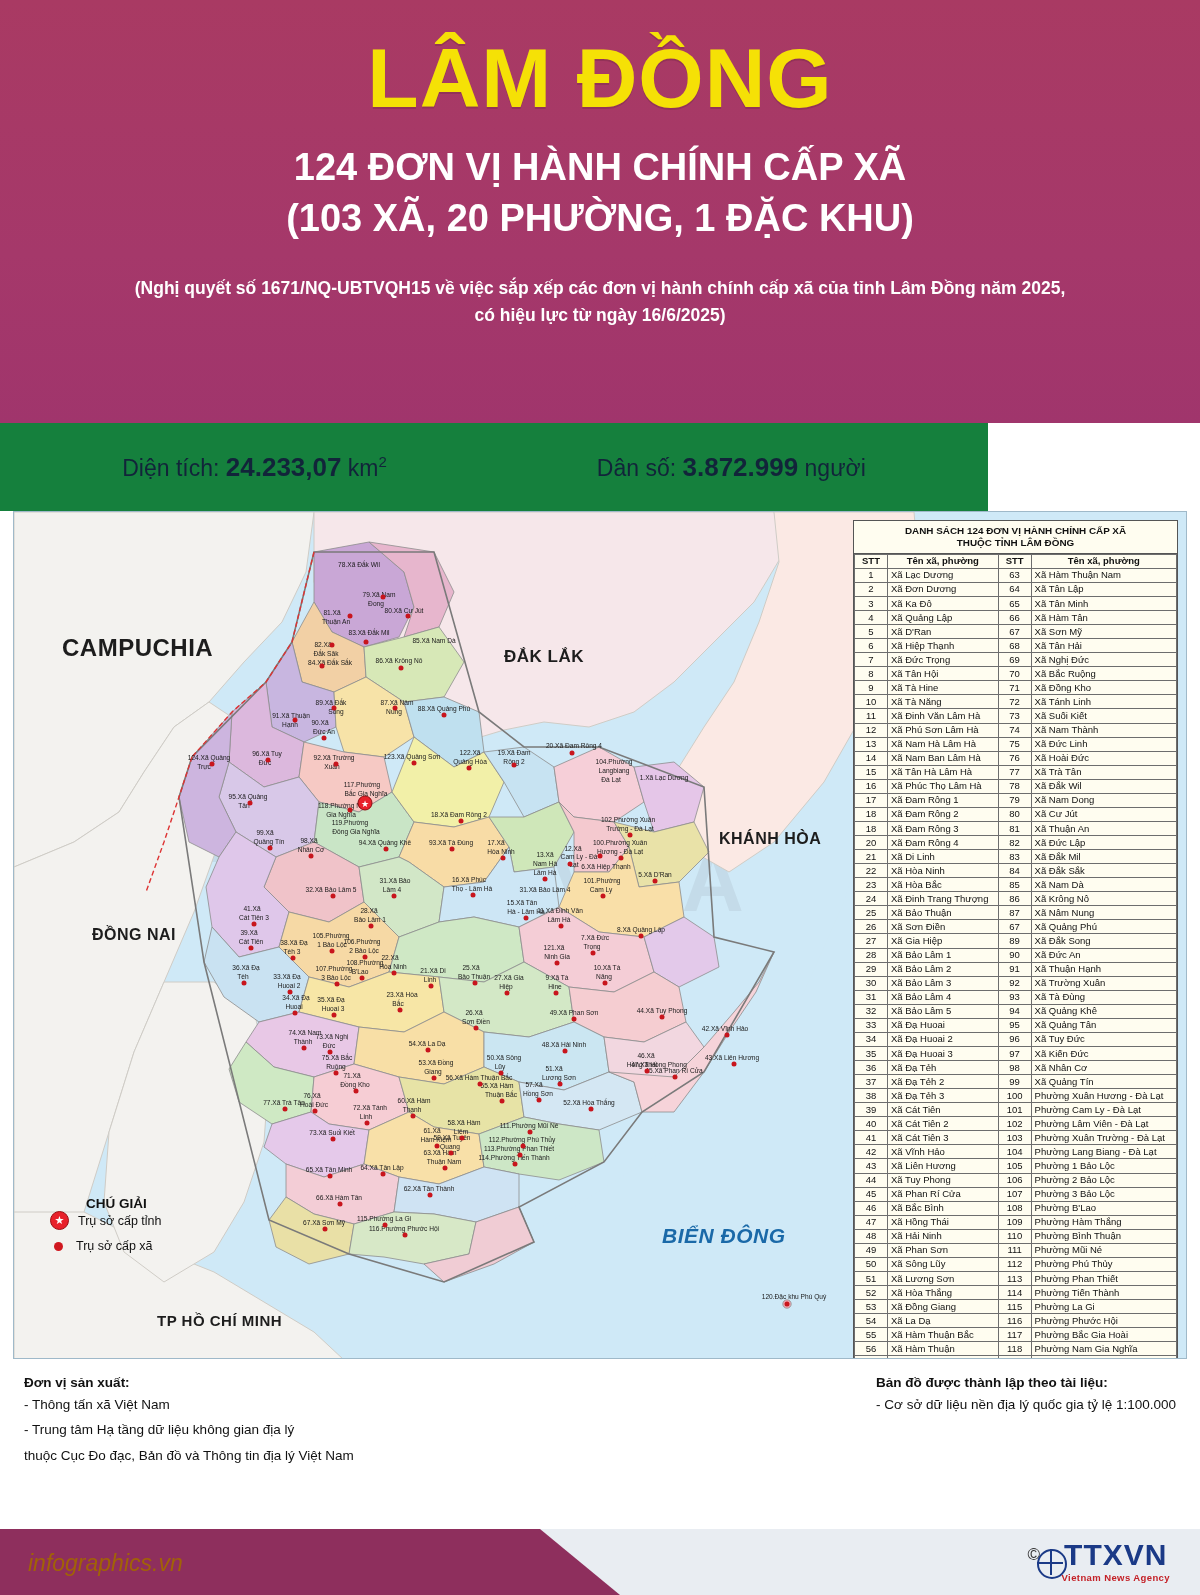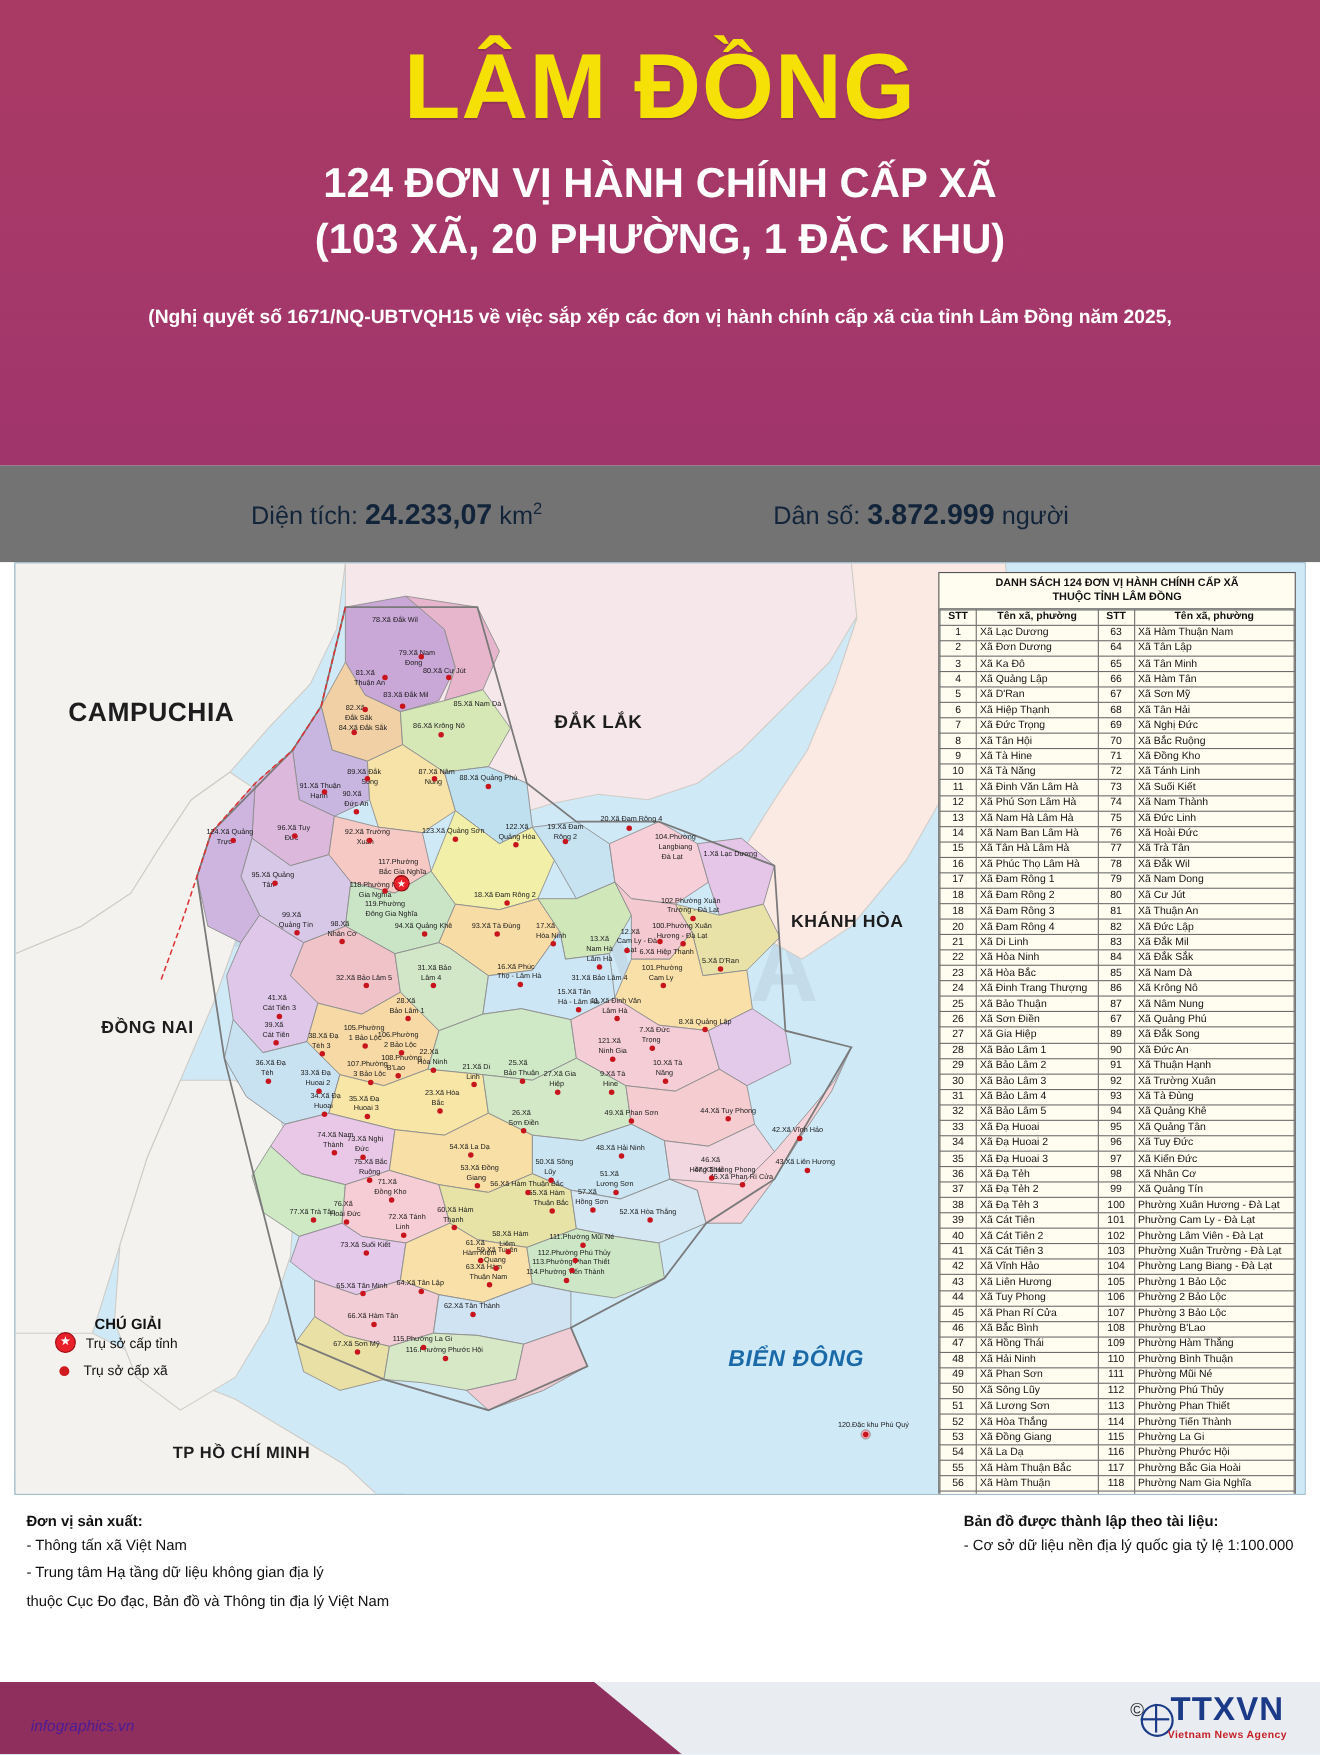--- a/index.html
+++ b/index.html
@@ -30,22 +30,22 @@
     font-size:38px;font-weight:bold;color:#ffffff;text-align:center;line-height:1.35;
   }
   .subtitle .l2{display:block;}
   .note{
     margin-top:30px;
     font-size:17.5px;font-weight:bold;color:#ffffff;text-align:center;line-height:1.55;
     max-width:1050px;
   }
   
   .stats{
-    width:1200px;height:88px;
-    background:#737373;
+    width:988px;height:88px;
+    background:#15803d;
     display:flex;align-items:center;justify-content:center;gap:210px;
     font-size:23px;color:#12243a;
   }
   .stats b{font-size:26px;}
   .stats sup{font-size:15px;vertical-align:super;}
   
   .mapwrap{
     position:relative;
     width:1174px;height:848px;
     margin:0 13px;
@@ -120,21 +120,21 @@
   .bottombar{
     position:absolute;left:0;bottom:0;width:1200px;height:66px;
     background:#e9edf2;
   }
   .bottombar:before{
     content:"";position:absolute;left:0;bottom:0;width:620px;height:66px;
     background:#8e2f5d;
     clip-path:polygon(0 0,540px 0,620px 66px,0 66px);
   }
   .infog{
-    position:absolute;left:28px;bottom:18px;color:#4c1d95;font-size:14px;font-style:italic;
+    position:absolute;left:28px;bottom:18px;color:#a16207;font-size:23px;font-style:italic;
     z-index:3;
   }
   .ttxvn{
     position:absolute;right:30px;bottom:12px;text-align:center;z-index:3;
   }
   .ttxvn .main{font-size:30px;font-weight:bold;color:#1b3a87;letter-spacing:1px;line-height:1;}
   .ttxvn .sub{font-size:9.5px;color:#c42127;font-weight:bold;letter-spacing:.4px;margin-top:2px;}
   .copy{position:absolute;right:160px;bottom:30px;font-size:17px;color:#333;z-index:3;}
   .globe{
     position:absolute;right:133px;bottom:16px;width:26px;height:26px;border-radius:50%;
@@ -159,20 +159,21 @@
 <body>
 
 <div class="header">
   <div class="title">LÂM ĐỒNG</div>
   <div class="subtitle">
     <span class="l1">124 ĐƠN VỊ HÀNH CHÍNH CẤP XÃ</span>
     <span class="l2">(103 XÃ, 20 PHƯỜNG, 1 ĐẶC KHU)</span>
   </div>
   <div class="note">
     <div>(Nghị quyết số 1671/NQ-UBTVQH15 về việc sắp xếp các đơn vị hành chính cấp xã của tỉnh Lâm Đồng năm 2025,</div>
+    <div>có hiệu lực từ ngày 16/6/2025)</div>
   </div>
 </div>
 
 <div class="stats">
   <div>
     <span>Diện tích:</span>
     <b>24.233,07</b>
     <span>km</span><sup>2</sup>
   </div>
   <div>

